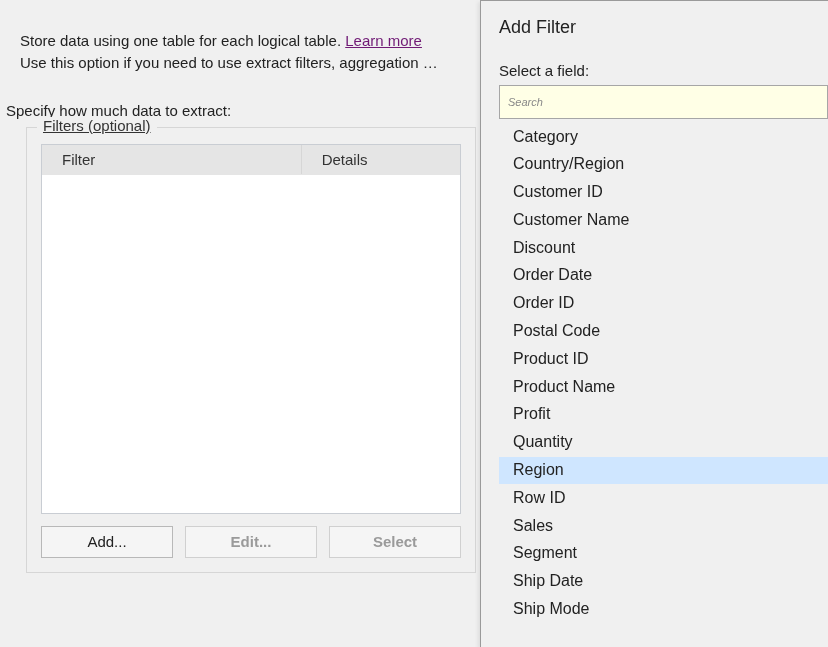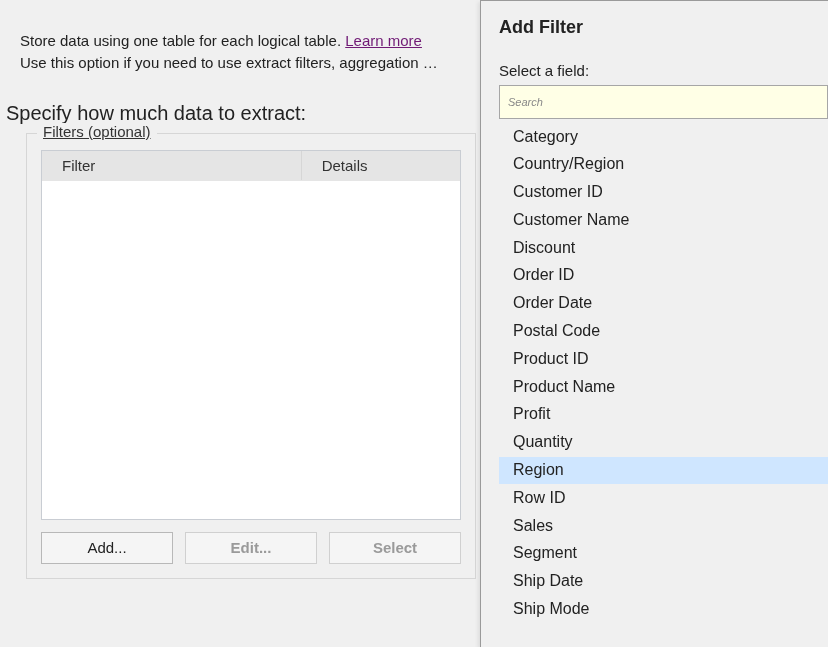--- a/index.html
+++ b/index.html
@@ -24,21 +24,21 @@
     .desc-text {
       line-height: 1.45;
       margin-bottom: 28px;
     }
     .desc-text a {
       color: #701a75;
       text-decoration: underline;
     }
     .section-heading {
       margin: 18px 0 8px 0;
-      font-size: 20px;
+      font-size: 15px;
       color: #222;
       margin-left: -14px;
     }
     .filters-group {
       border: 1px solid #d6d6d6;
       padding: 10px 14px 14px 14px;
       margin-left: 6px;
       position: relative;
       background: #f0f0f0;
       width: 450px;
@@ -116,21 +116,21 @@
       border-top: 1px solid #9a9a9a;
       box-shadow: -2px 2px 4px rgba(0,0,0,0.08);
       padding: 16px 0 0 18px;
       display: flex;
       flex-direction: column;
     }
     .popup-title {
       font-size: 18px;
       color: #222;
       margin-bottom: 24px;
-      font-weight: 700;
+      font-weight: 400;
     }
     .popup-label {
       font-size: 15px;
       color: #222;
       margin-bottom: 6px;
     }
     .search-wrap {
       border: 1px solid #a6a6a6;
       background: #ffffe6;
       height: 34px;
@@ -206,22 +206,22 @@
   <div class="popup-label">Select a field:</div>
   <div class="search-wrap">
     <input class="search-input" type="text" placeholder="Search" style="">
   </div>
   <ul class="field-list">
       <li>Category</li>
       <li>Country/Region</li>
       <li>Customer ID</li>
       <li>Customer Name</li>
       <li>Discount</li>
+      <li>Order Date</li>
       <li>Order ID</li>
-      <li>Order Date</li>
       <li>Postal Code</li>
       <li>Product ID</li>
       <li>Product Name</li>
       <li>Profit</li>
       <li>Quantity</li>
       <li class="selected">Region</li>
       <li>Row ID</li>
       <li>Sales</li>
       <li>Segment</li>
       <li>Ship Date</li>

